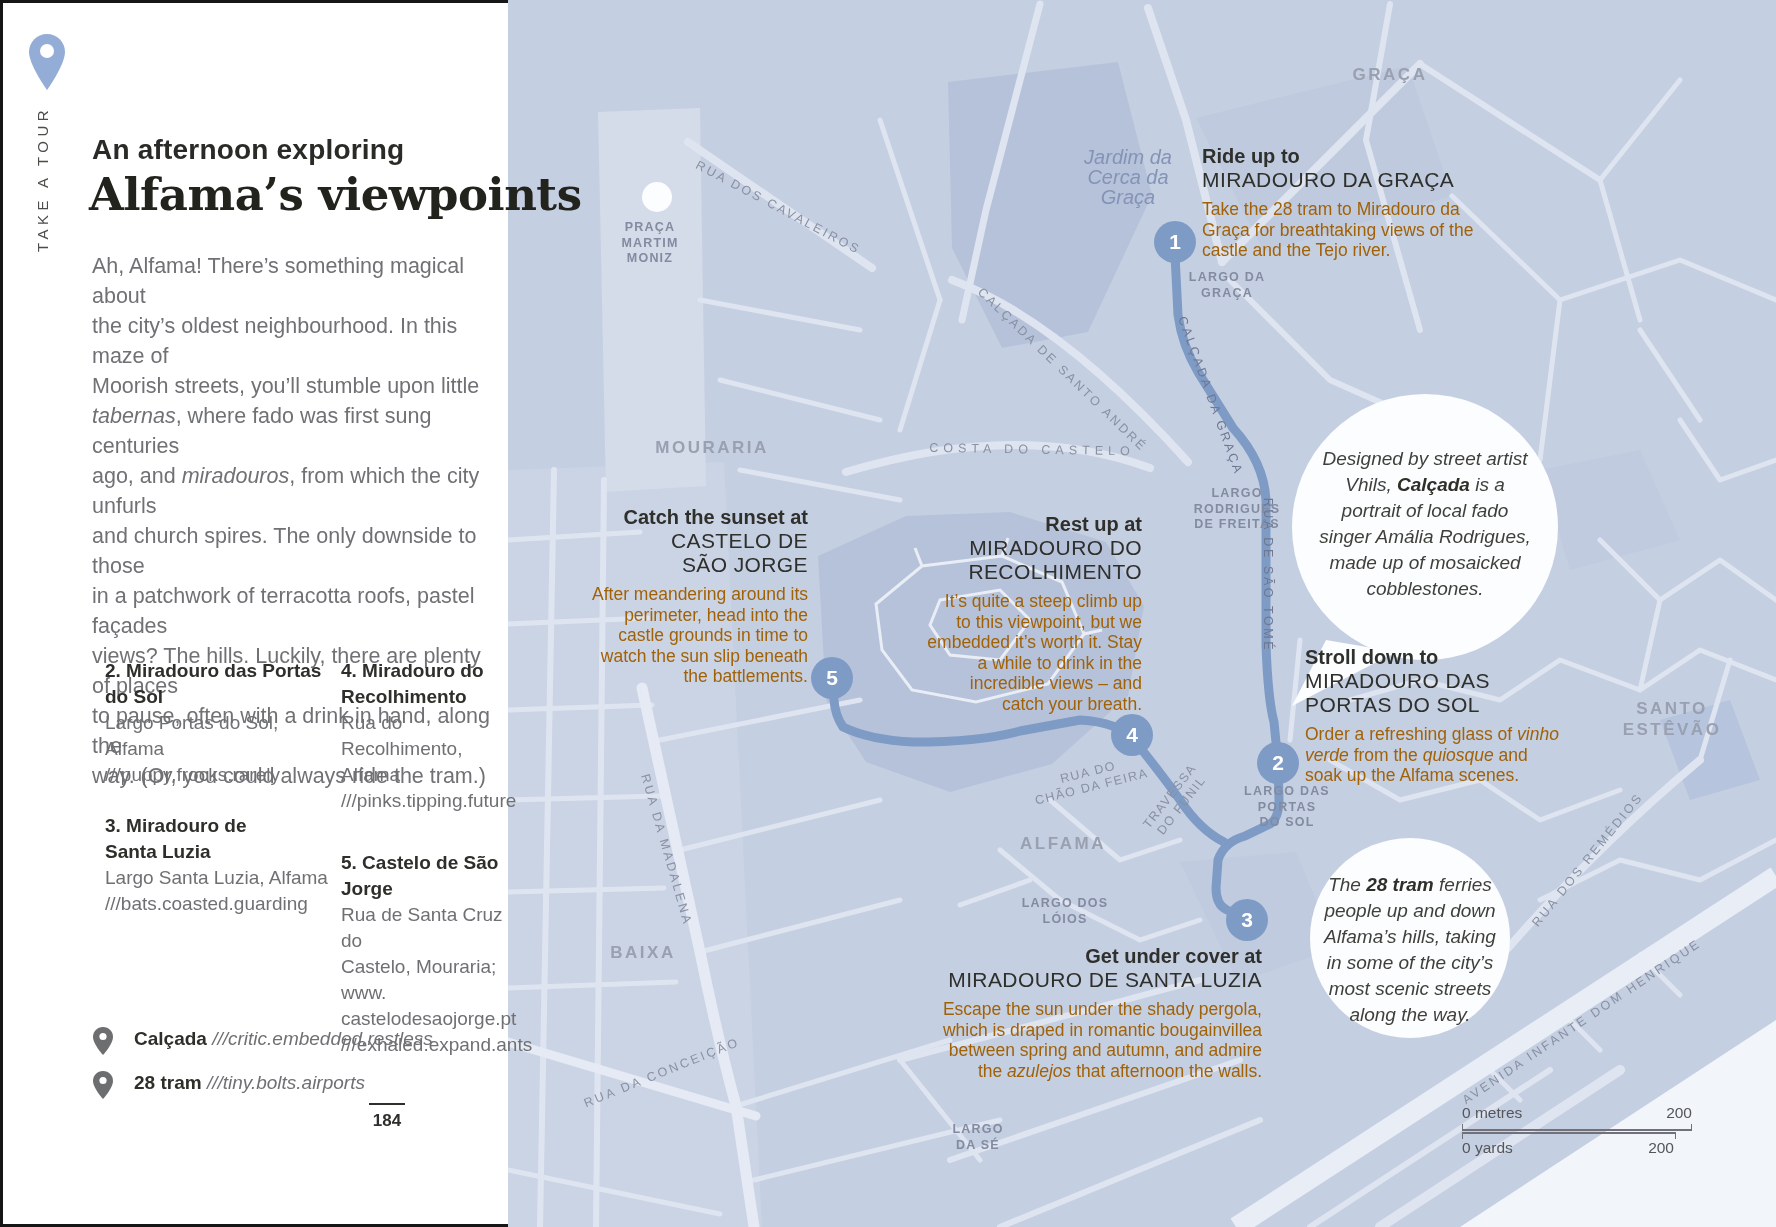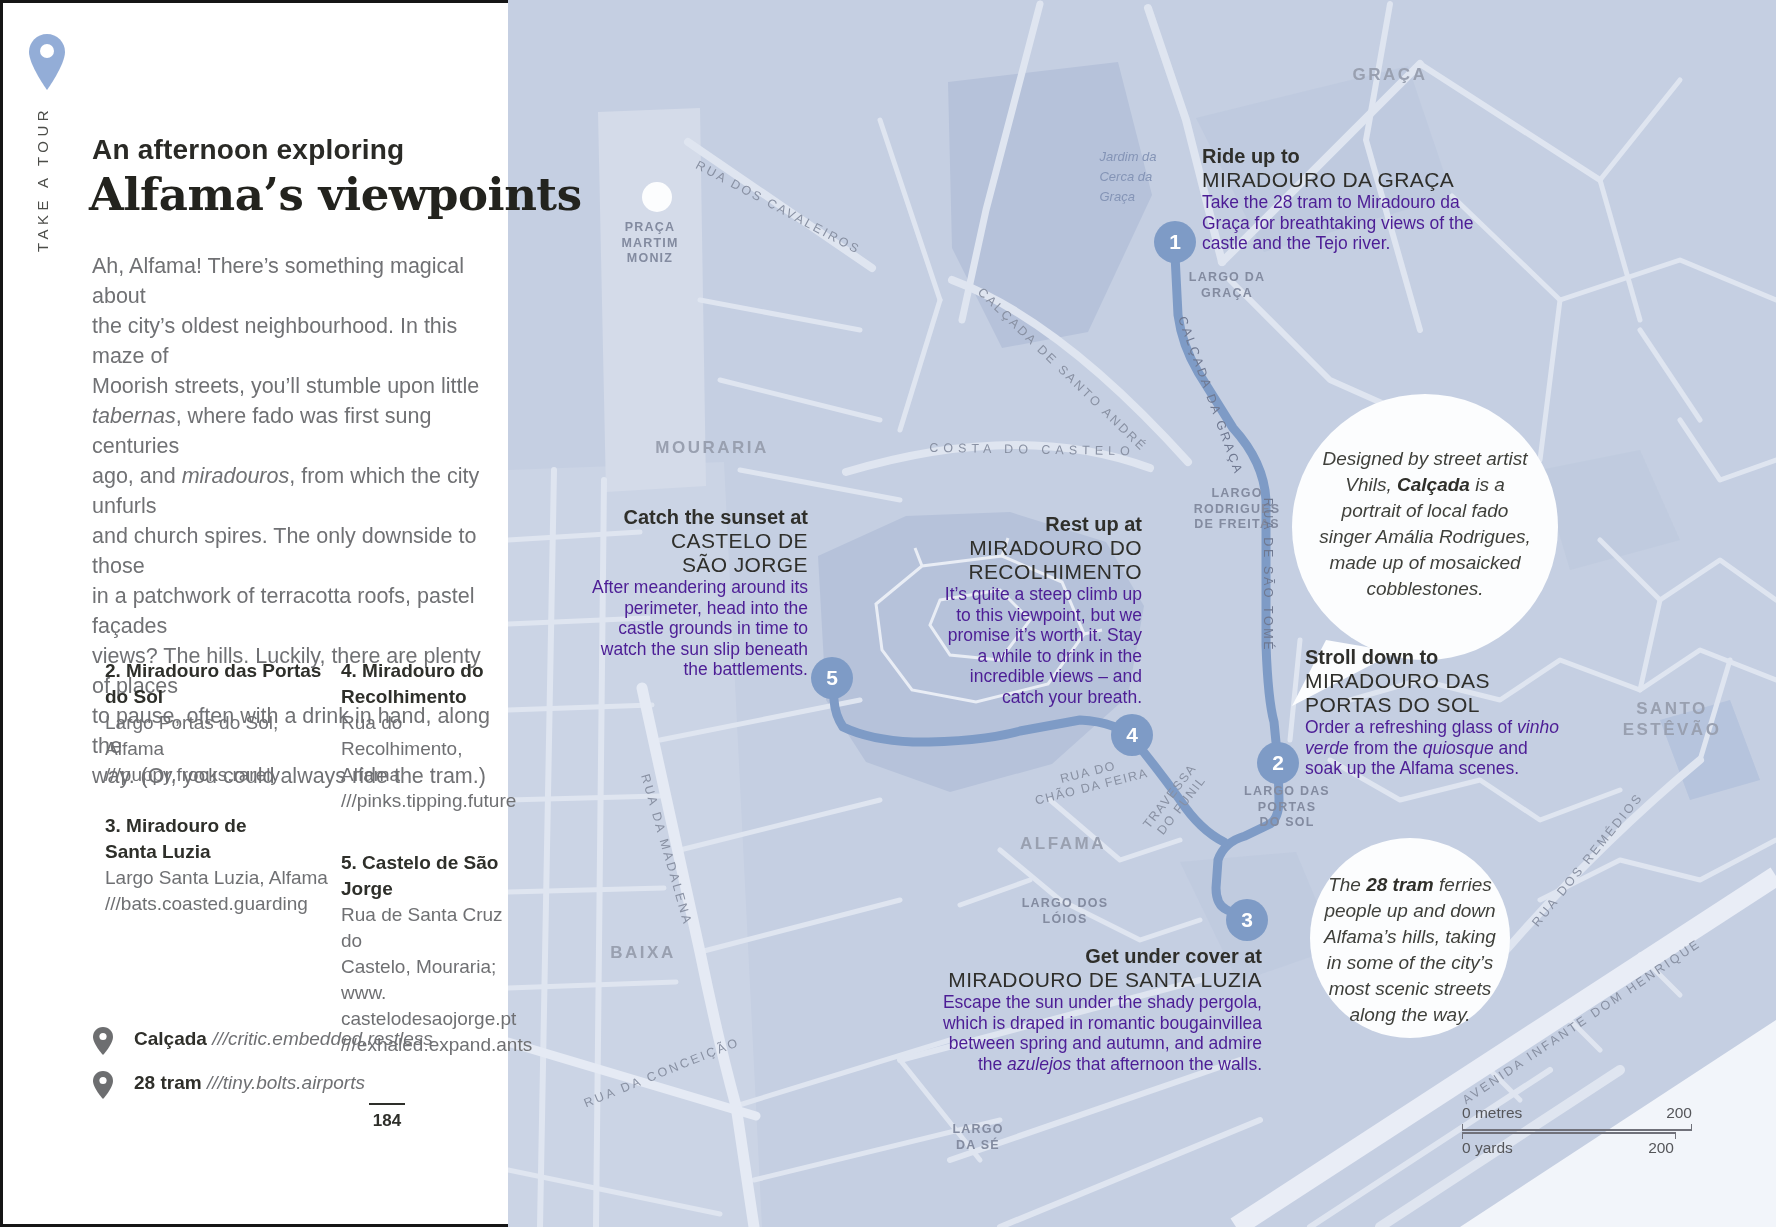--- a/index.html
+++ b/index.html
@@ -28,31 +28,31 @@
   #page-rule{width:36px;height:0;border-top:2.5px solid #2e2f2a;margin:0 auto 6px auto;}
   #page-number{font-size:17px;font-weight:700;color:#2e2f2a;}
 
   
   .district{font-size:17px;font-weight:700;letter-spacing:2.5px;color:#99a0b0;
       transform:translate(-50%,-50%);text-align:center;white-space:nowrap;line-height:21px;}
   .place{font-size:12.5px;font-weight:600;letter-spacing:1.2px;color:#838ba0;
       transform:translate(-50%,-50%);text-align:center;line-height:15.5px;white-space:nowrap;}
   .street{font-size:12.5px;font-weight:500;letter-spacing:2.6px;color:#8890a2;
       white-space:nowrap;text-align:center;line-height:15px;}
-  #lbl-jardim{font-size:13px;color:#8494b6;line-height:20px;
+  #lbl-jardim{font-size:20px;color:#8494b6;text-align:center;line-height:20px;
       transform:translate(-50%,-50%);font-style:italic;}
 
   .marker{width:42px;height:42px;border-radius:50%;background:#7e9bc6;color:#fff;
       font-weight:700;font-size:21px;display:flex;align-items:center;justify-content:center;
       transform:translate(-50%,-50%);}
 
   .annotation{color:#2f2f2b;}
   .ann-head div:first-child{font-size:20px;font-weight:700;line-height:24px;}
   .ann-head div:not(:first-child){font-size:21px;font-weight:400;letter-spacing:.4px;line-height:24px;}
-  .ann-body{font-size:17.5px;line-height:20.5px;color:#4c1d95;}
+  .ann-body{margin-top:7px;font-size:17.5px;line-height:20.5px;color:#a16207;}
   .align-r{text-align:right;}
 
   .bubble-text{font-style:italic;font-size:19px;line-height:26px;color:#3f403b;text-align:center;}
 
   
   #scalebar{left:1462px;top:1104px;width:230px;font-size:15.5px;color:#55565a;}
   .sb-row{display:flex;justify-content:space-between;line-height:18px;}
   #sb-metres-bar{height:5px;border-left:1.5px solid #70717a;border-right:1.5px solid #70717a;
       border-bottom:2px solid #70717a;margin-top:2px;}
   #sb-yards-bar{width:212px;height:5px;border-left:1.5px solid #70717a;border-right:1.5px solid #70717a;
@@ -382,21 +382,21 @@
   </div>
   <div class="abs annotation align-r" style="left:892px;top:512px;width:250px;">
     <div class="ann-head">
         <div><span>Rest up at</span></div>
         <div><span>MIRADOURO DO</span></div>
         <div><span>RECOLHIMENTO</span></div>
       </div>
     <div class="ann-body">
         <div><span>It’s quite a steep climb up</span></div>
         <div><span>to this viewpoint, but we</span></div>
-        <div><span>promise it’s worth it. Stay</span></div>
+        <div><span>embedded it’s worth it. Stay</span></div>
         <div><span>a while to drink in the</span></div>
         <div><span>incredible views – and</span></div>
         <div><span>catch your breath.</span></div>
       </div>
   </div>
   <div class="abs annotation align-r" style="left:528px;top:505px;width:280px;">
     <div class="ann-head">
         <div><span>Catch the sunset at</span></div>
         <div><span>CASTELO DE</span></div>
         <div><span>SÃO JORGE</span></div>

